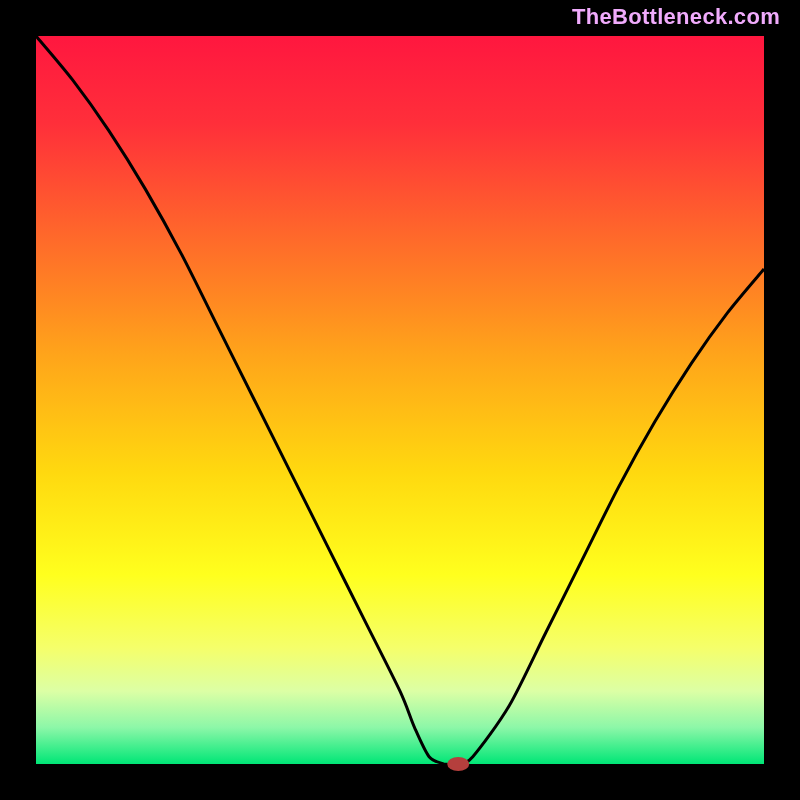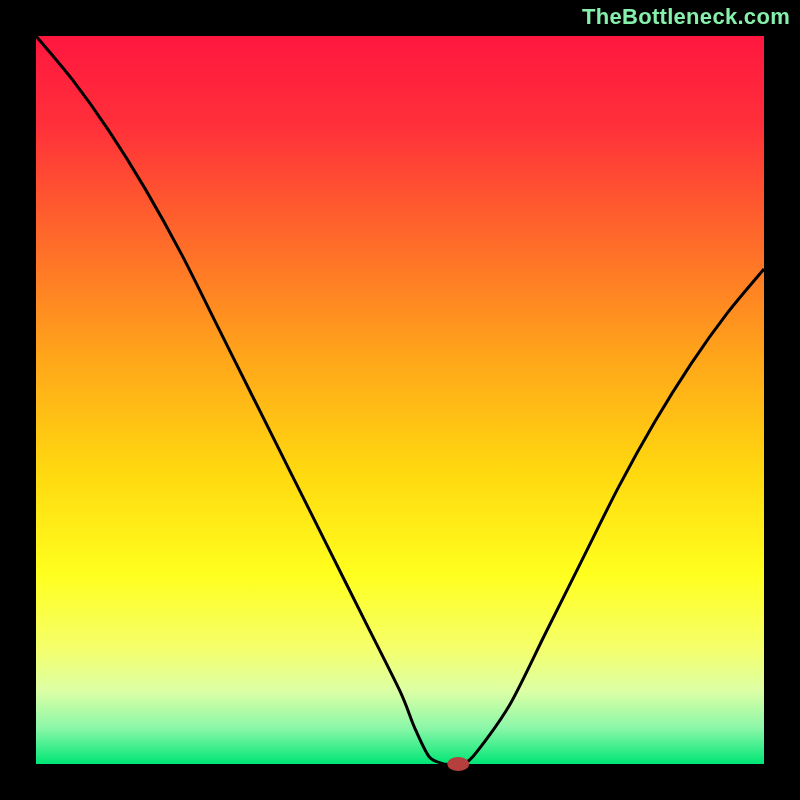--- a/index.html
+++ b/index.html
@@ -12,25 +12,25 @@
   }
   .stage {
     position: relative;
     width: 800px;
     height: 800px;
     background: #000000;
   }
   .watermark {
     position: absolute;
     top: 4px;
-    right: 10px;
+    right: 20px;
     font-family: Arial, Helvetica, sans-serif;
     font-size: 22px;
     font-weight: 600;
-    color: #86efac;
+    color: #f0abfc;
     letter-spacing: 0.3px;
     z-index: 5;
   }
   svg.plot {
     position: absolute;
     inset: 0;
     width: 800px;
     height: 800px;
   }
   .curve {

